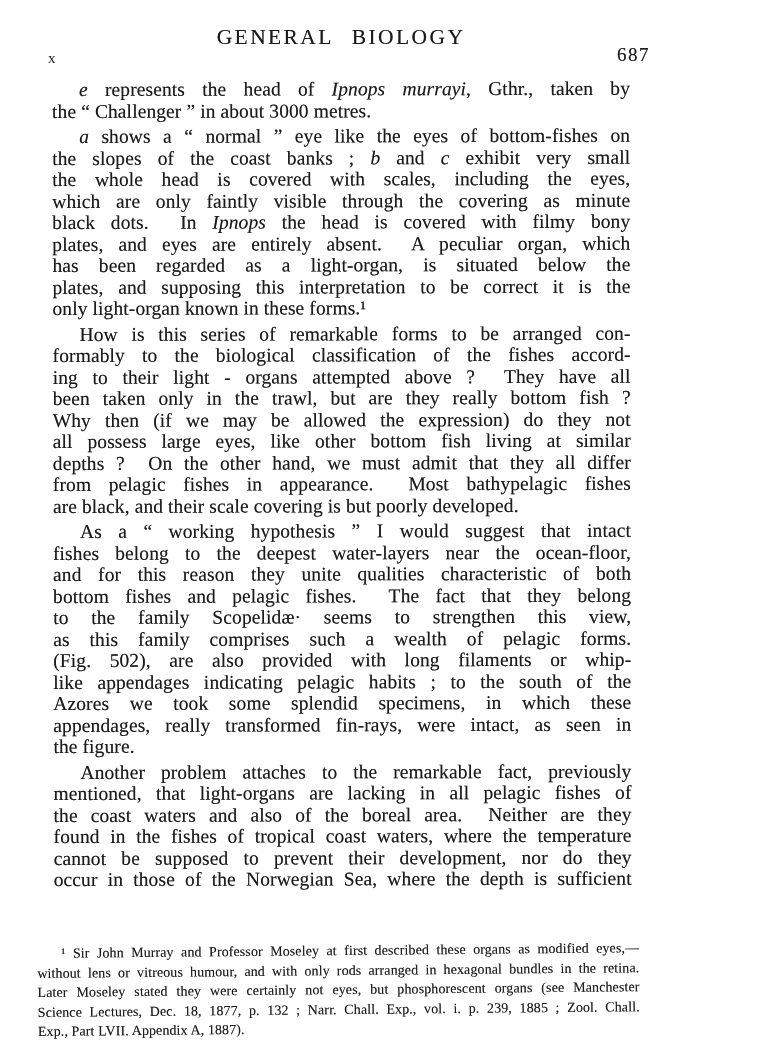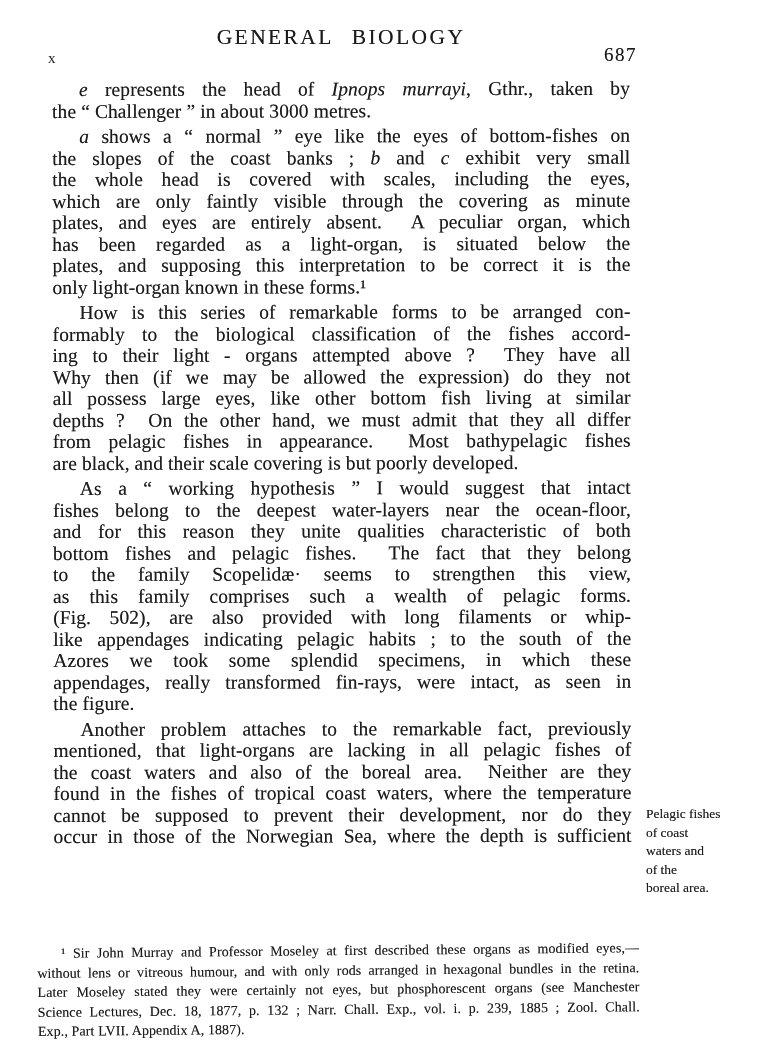--- a/index.html
+++ b/index.html
@@ -31,20 +31,21 @@
     letter-spacing:2.4px;
     word-spacing:11px;
     white-space:nowrap;
     text-shadow:0 0 .3px rgba(0,0,0,.55);
   }
   .pagenum{
     position:absolute;left:604px;top:44px;width:46px;
     font-size:19px;
     letter-spacing:1.5px;
     text-shadow:0 0 .3px rgba(0,0,0,.5);
+    text-align:right;
   }
   
   .body-text{
     position:absolute;left:52px;top:79px;width:578px;
     font-size:19.5px;
     line-height:21.5px;
     letter-spacing:.1px;
     text-shadow:0 0 .35px rgba(0,0,0,.5);
     transform:rotate(-0.12deg);
     transform-origin:top left;
@@ -100,29 +101,31 @@
   <div class="body-text">
       <div class="paragraph">
         <div class="line indent"><i>e</i> represents the head of <i>Ipnops murrayi</i>, Gthr., taken by</div>
         <div class="line endline">the “ Challenger ” in about 3000 metres.</div>
       </div>
       <div class="paragraph">
         <div class="line indent"><i>a</i> shows a “ normal ” eye like the eyes of bottom-fishes on</div>
         <div class="line">the slopes of the coast banks&nbsp;; <i>b</i> and <i>c</i> exhibit very small</div>
         <div class="line">the whole head is covered with scales, including the eyes,</div>
         <div class="line">which are only faintly visible through the covering as minute</div>
+        <div class="line">black dots.&nbsp; In <i>Ipnops</i> the head is covered with filmy bony</div>
         <div class="line">plates, and eyes are entirely absent.&nbsp; A peculiar organ, which</div>
         <div class="line">has been regarded as a light-organ, is situated below the</div>
         <div class="line">plates, and supposing this interpretation to be correct it is the</div>
         <div class="line endline">only light-organ known in these forms.¹</div>
       </div>
       <div class="paragraph">
         <div class="line indent">How is this series of remarkable forms to be arranged con-</div>
         <div class="line">formably to the biological classification of the fishes accord-</div>
         <div class="line">ing to their light - organs attempted above&nbsp;?&nbsp; They have all</div>
+        <div class="line">been taken only in the trawl, but are they really bottom fish&nbsp;?</div>
         <div class="line">Why then (if we may be allowed the expression) do they not</div>
         <div class="line">all possess large eyes, like other bottom fish living at similar</div>
         <div class="line">depths&nbsp;?&nbsp; On the other hand, we must admit that they all differ</div>
         <div class="line">from pelagic fishes in appearance.&nbsp; Most bathypelagic fishes</div>
         <div class="line endline">are black, and their scale covering is but poorly developed.</div>
       </div>
       <div class="paragraph">
         <div class="line indent">As a “ working hypothesis ” I would suggest that intact</div>
         <div class="line">fishes belong to the deepest water-layers near the ocean-floor,</div>
         <div class="line">and for this reason they unite qualities characteristic of both</div>
@@ -138,27 +141,20 @@
       <div class="paragraph">
         <div class="line indent">Another problem attaches to the remarkable fact, previously</div>
         <div class="line">mentioned, that light-organs are lacking in all pelagic fishes of</div>
         <div class="line">the coast waters and also of the boreal area.&nbsp; Neither are they</div>
         <div class="line">found in the fishes of tropical coast waters, where the temperature</div>
         <div class="line">cannot be supposed to prevent their development, nor do they</div>
         <div class="line">occur in those of the Norwegian Sea, where the depth is sufficient</div>
       </div>
     </div>
 
-  <div class="margin-note">
-      <div class="mline">Pelagic fishes</div>
-      <div class="mline">of coast</div>
-      <div class="mline">waters and</div>
-      <div class="mline">of the</div>
-      <div class="mline">boreal area.</div>
-    </div>
 
   <div class="footnote">
       <div class="fline indent">¹ Sir John Murray and Professor Moseley at first described these organs as modified eyes,—</div>
       <div class="fline">without lens or vitreous humour, and with only rods arranged in hexagonal bundles in the retina.</div>
       <div class="fline">Later Moseley stated they were certainly not eyes, but phosphorescent organs (see Manchester</div>
       <div class="fline">Science Lectures, Dec. 18, 1877, p. 132&nbsp;; Narr. Chall. Exp., vol. i. p. 239, 1885&nbsp;; Zool. Chall.</div>
       <div class="fline endline">Exp., Part LVII. Appendix A, 1887).</div>
     </div>
 
 </div>

